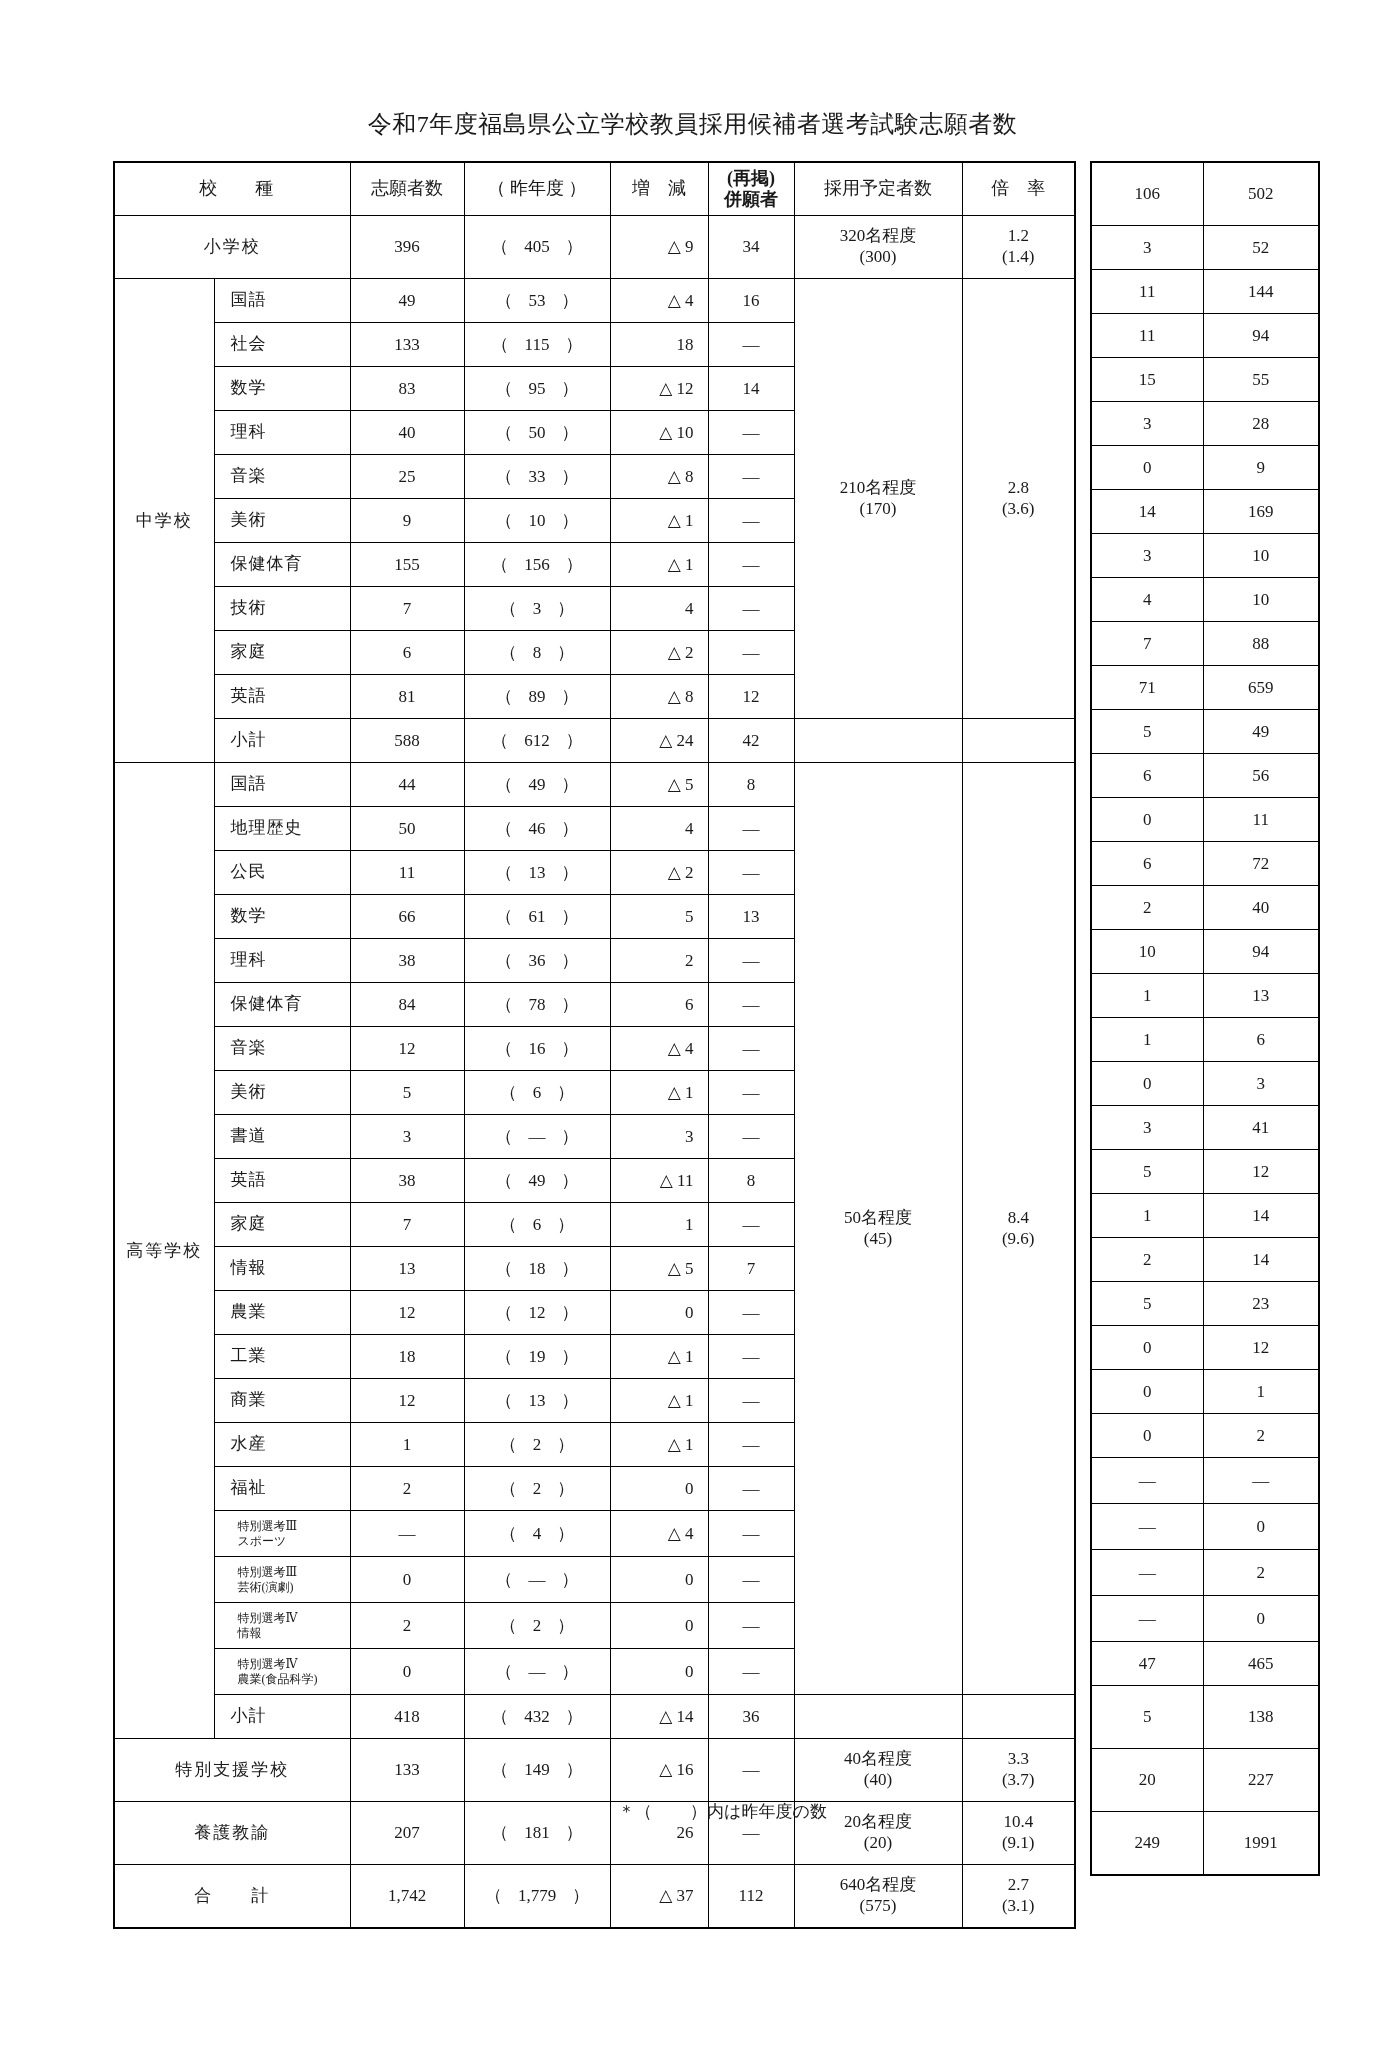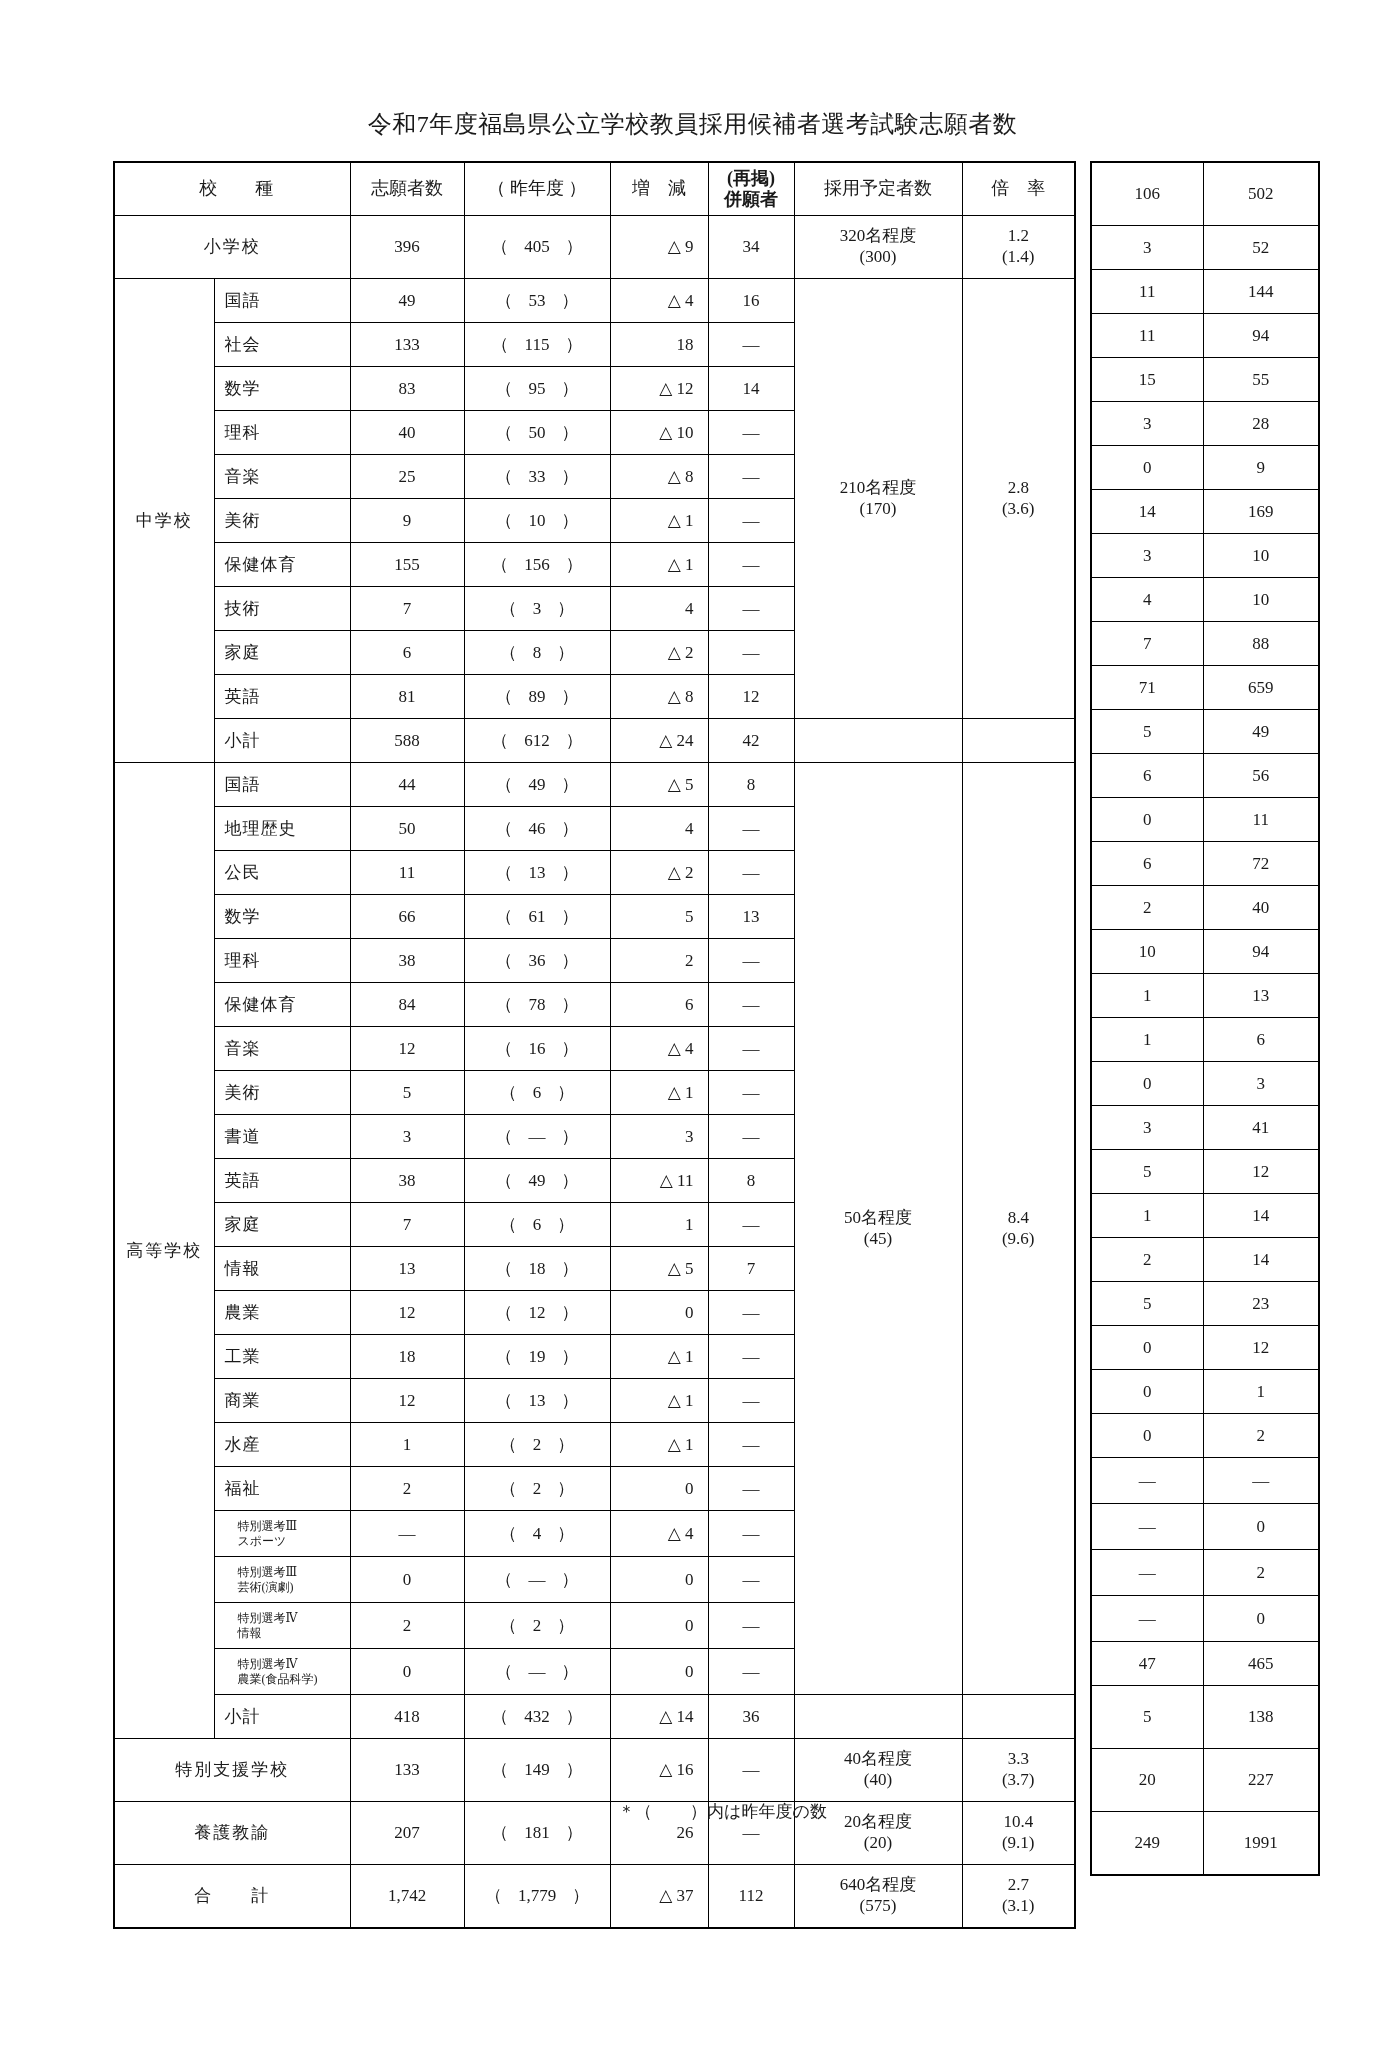--- a/index.html
+++ b/index.html
@@ -75,21 +75,21 @@
   col.c-diff { width: 98px; }
   col.c-dual { width: 86px; }
   col.c-plan { width: 168px; }
   col.c-rate { width: 113px; }
 
   col.c-univ { width: 112px; }
   col.c-total { width: 116px; }
 
   .cat-cell { letter-spacing: 2px; }
   .cat-span { letter-spacing: 2px; }
-  .subj { text-align: left; padding-left: 10px; letter-spacing: 1px; }
+  .subj { text-align: left; padding-left: 16px; letter-spacing: 1px; font-family: Liberation Mono, monospace; }
   .subj-small {
     text-align: left;
     padding-left: 23px;
     font-size: 12px;
     line-height: 1.18;
     letter-spacing: 0px;
   }
   .num { text-align: center; }
   .num-r { text-align: right; padding-right: 14px; }
   .paren { letter-spacing: 0px; }

